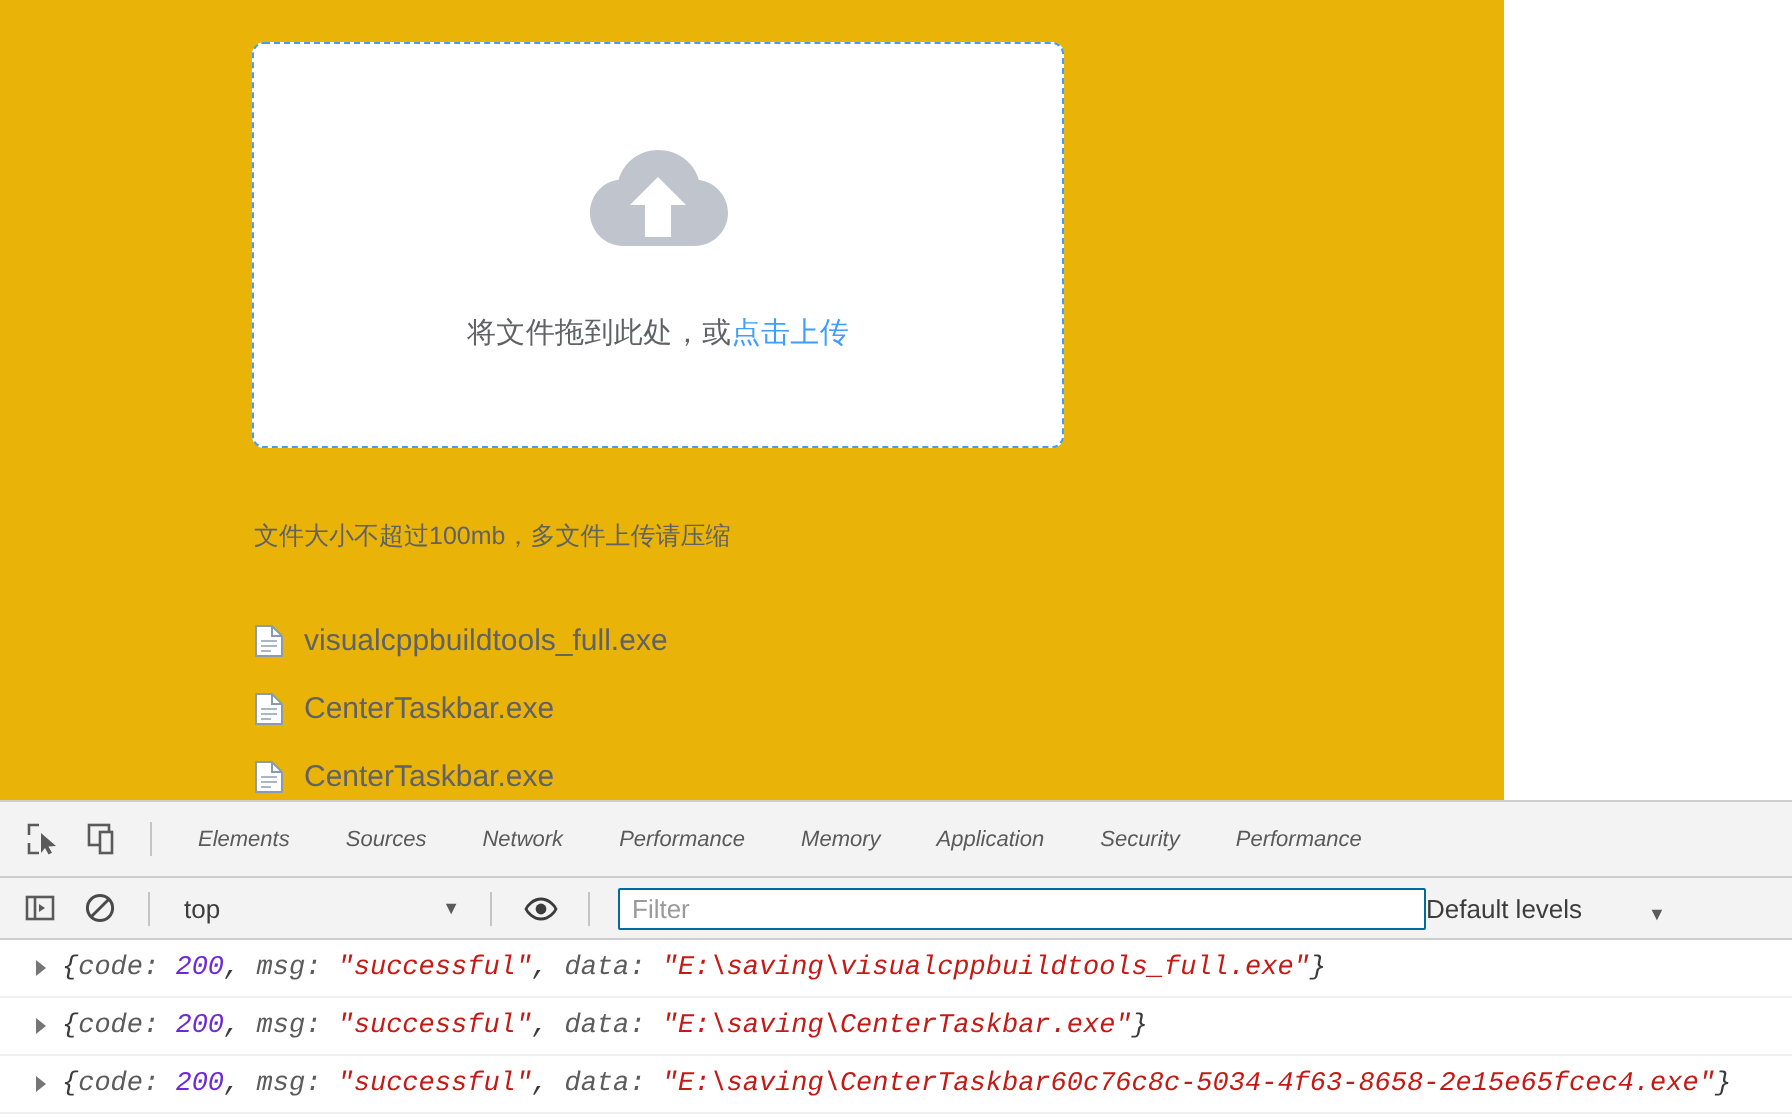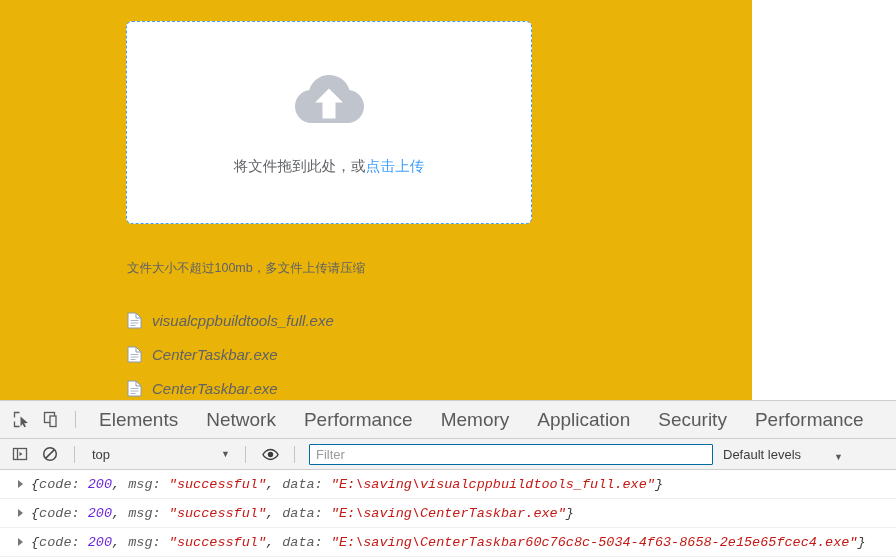--- a/index.html
+++ b/index.html
@@ -62,21 +62,21 @@
     color: #606266;
     font-size: 15px;
     cursor: pointer;
   }
   .file-item .doc-icon {
     width: 15px; height: 17px;
     margin-right: 10px;
     flex: 0 0 auto;
     display: block;
   }
-  .file-item .fname { white-space: nowrap; font-style: italic; }
+  .file-item .fname { white-space: nowrap; }
 
   
   #devtools {
     position: absolute;
     left: 0; top: 400px;
     width: 896px; height: 159px;
     background: #f3f3f3;
     border-top: 1px solid #cdcdcd;
     font-family: "Liberation Sans", sans-serif;
     overflow: hidden;
@@ -104,24 +104,25 @@
     background: #c4c4c4;
     margin: 0 9px;
     flex: 0 0 auto;
   }
   .tab {
     position: relative;
     height: 38px;
     padding: 0 14px;
     display: flex;
     align-items: center;
-    font-size: 19px;
+    font-size: 11px;
     color: #5a5a5a;
     cursor: pointer;
     flex: 0 0 auto;
+    font-style: italic;
   }
   .tab.active { color: #1a1a1a; }
   .tab.active::after {
     content: "";
     position: absolute;
     left: 6px; right: 6px; bottom: 0;
     height: 2px;
     background: #1a73e8;
   }
 
@@ -157,21 +158,20 @@
     background: #ffffff;
     font-size: 13px;
     color: #3c3c3c;
     font-family: "Liberation Sans", sans-serif;
     outline: none;
   }
   .filter-input::placeholder { color: #9a9a9a; }
   .levels {
     display: flex;
     align-items: flex-end;
-    margin-left: 10px;
     font-size: 13px;
     color: #3c3c3c;
     cursor: pointer;
     white-space: nowrap;
     gap: 27px;
   }
   .levels .caret { margin-left: 6px; }
 
   
   .console-out {
@@ -280,20 +280,23 @@
         <rect x="7" y="5" width="6" height="10.5" fill="#f3f3f3" stroke="#5a5a5a" stroke-width="1.3"></rect>
       </svg>
     </div>
 
     <div class="vsep"></div>
 
     <div class="tab">
         <span>Elements</span>
       </div>
     <div class="tab">
+        <span>Sources</span>
+      </div>
+    <div class="tab">
         <span>Network</span>
       </div>
     <div class="tab">
         <span>Performance</span>
       </div>
     <div class="tab">
         <span>Memory</span>
       </div>
     <div class="tab">
         <span>Application</span>

